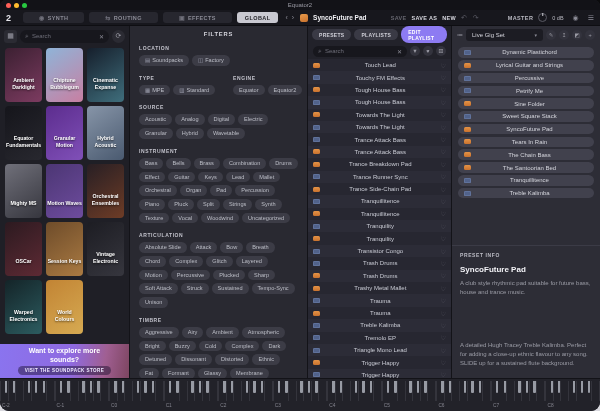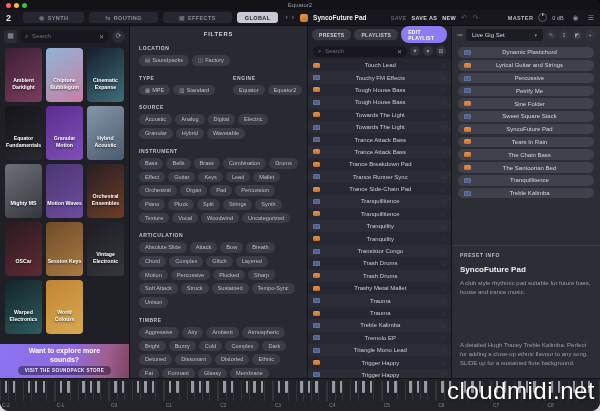--- a/index.html
+++ b/index.html
@@ -804,14 +804,13 @@
             <span class="bk" style="left: 23.5%;"></span>
             <span class="bk" style="left: 51.5%;"></span>
             <span class="bk" style="left: 65.5%;"></span>
             <span class="bk" style="left: 79.5%;"></span>
             <span class="oct-label">C8</span>
           </div>
         </div>
     </div>
   </div>
 
-  <div class="watermark">cloudmidi.net</div>
 </div>
 
 </body></html>

